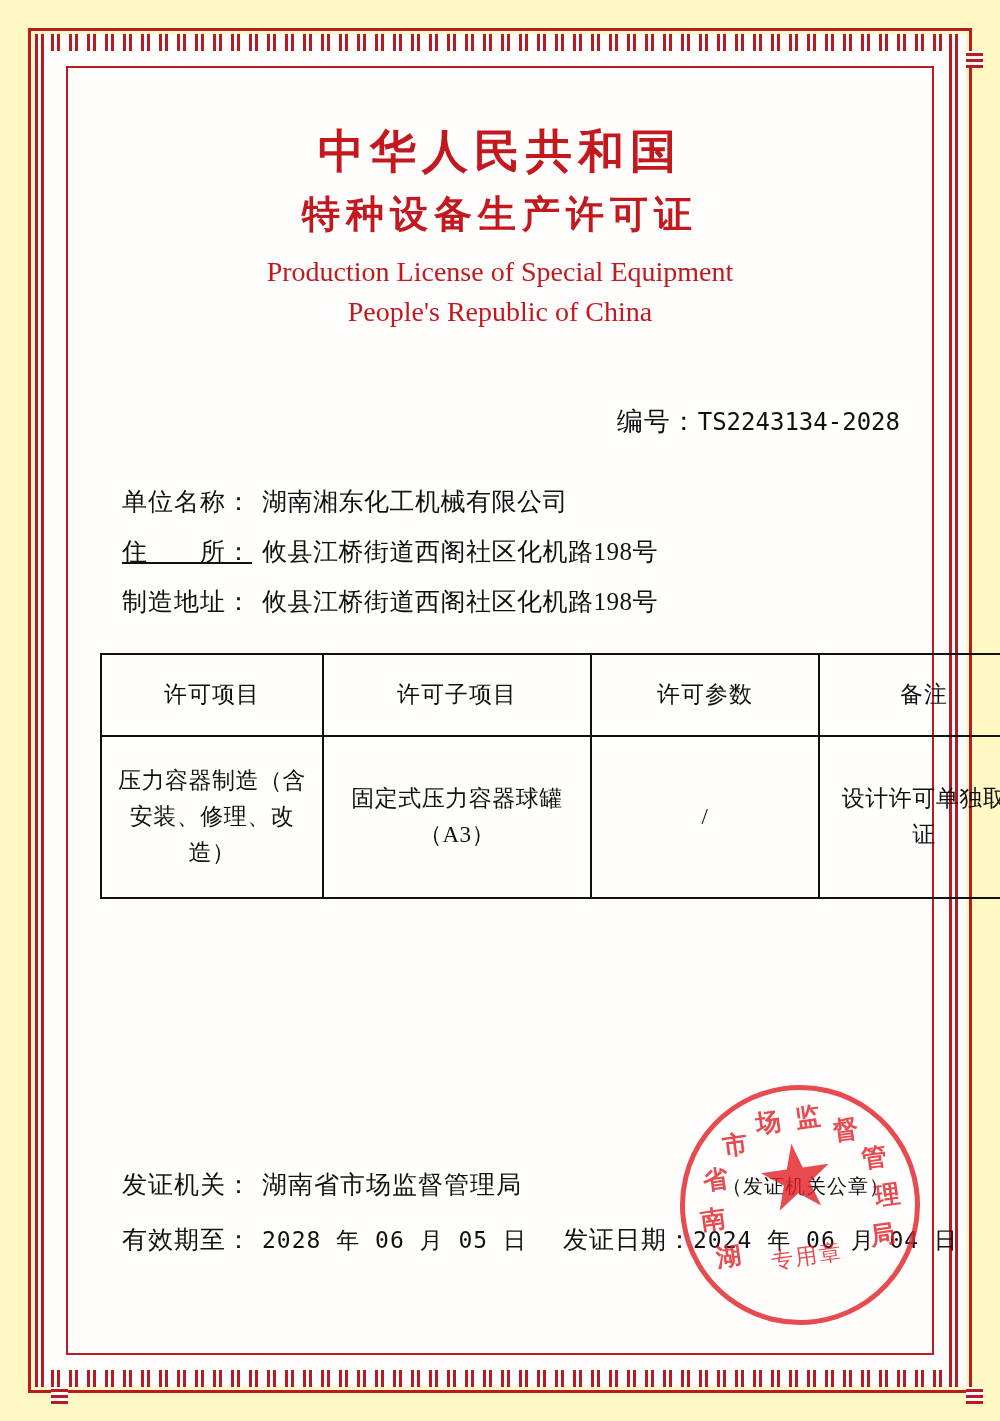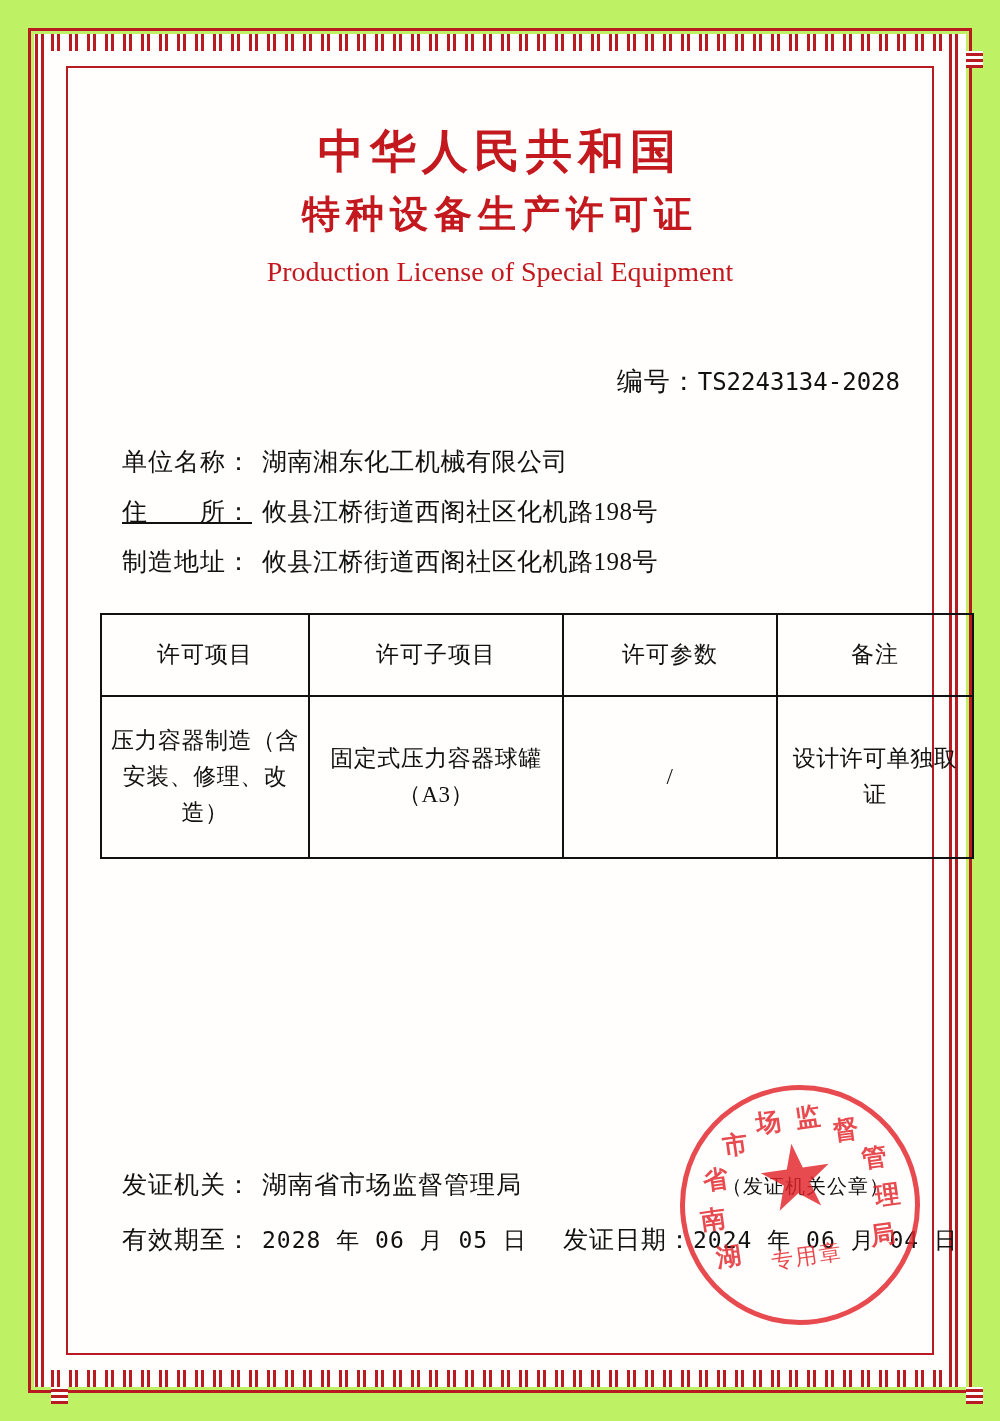--- a/index.html
+++ b/index.html
@@ -14,21 +14,21 @@
     position: relative;
     overflow: hidden;
   }
 
   
   .certificate {
     position: absolute;
     left: 0; top: 0;
     width: 1000px;
     height: 1421px;
-    background: #bef264;
+    background: #fef9c3;
   }
 
   .border-outer {
     position: absolute;
     left: 28px;
     top: 28px;
     width: 944px;
     height: 1365px;
     border: 3px solid #b81c22;
     box-sizing: border-box;
@@ -175,21 +175,21 @@
     table-layout: fixed;
   }
   table.license-table th,
   table.license-table td {
     border: 2px solid #111;
     text-align: center;
     vertical-align: middle;
     color: #111;
     font-size: 23px;
     line-height: 36px;
-    padding: 10px 8px;
+    padding: 10px 15px;
   }
   table.license-table th {
     font-weight: normal;
     height: 60px;
     letter-spacing: 1px;
   }
   table.license-table td {
     height: 140px;
     letter-spacing: 0.5px;
   }
@@ -314,20 +314,21 @@
       <div class="band-corner" style="left: 0px; top: 1336px;"></div>
       <div class="band-corner" style="left: 915px; top: 1336px;"></div>
     </div>
   <div class="border-inner"></div>
 
   <div class="content">
 
     <div class="title-cn1">中华人民共和国</div>
     <div class="title-cn2">特种设备生产许可证</div>
     <div class="title-en1">Production License of Special Equipment</div>
+    <div class="title-en2">People's Republic of China</div>
 
     <div class="serial">
       <span>编号：</span><span class="serial-num">TS2243134-2028</span>
     </div>
 
     <div class="info-block">
       <div class="info-line">
         <span class="info-label">单位名称：</span><span class="info-value">湖南湘东化工机械有限公司</span>
       </div>
       <div class="info-line">

